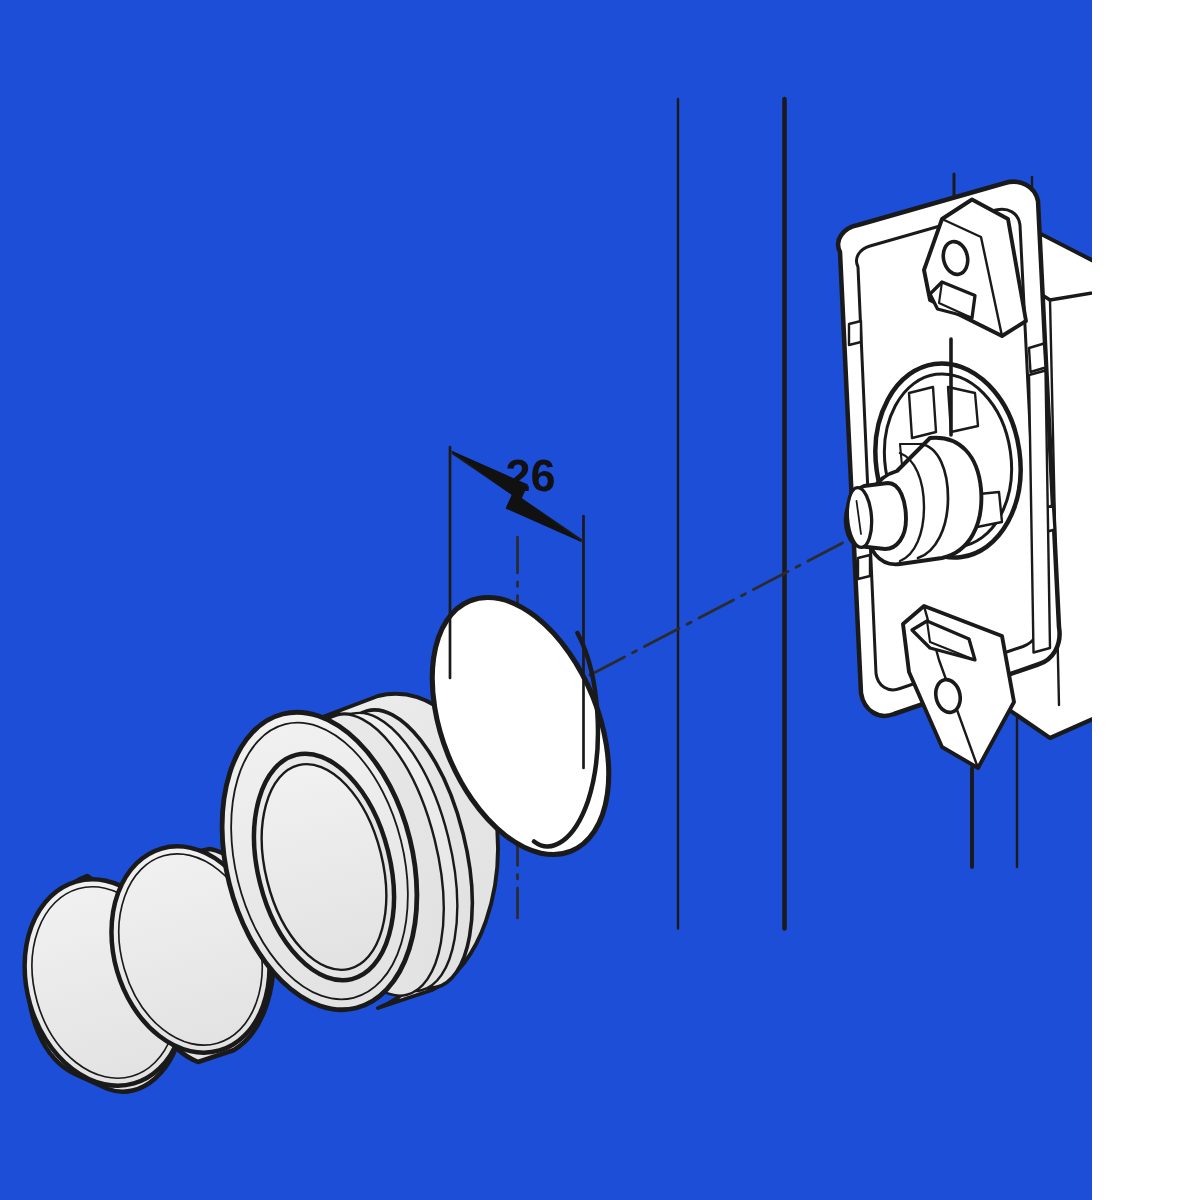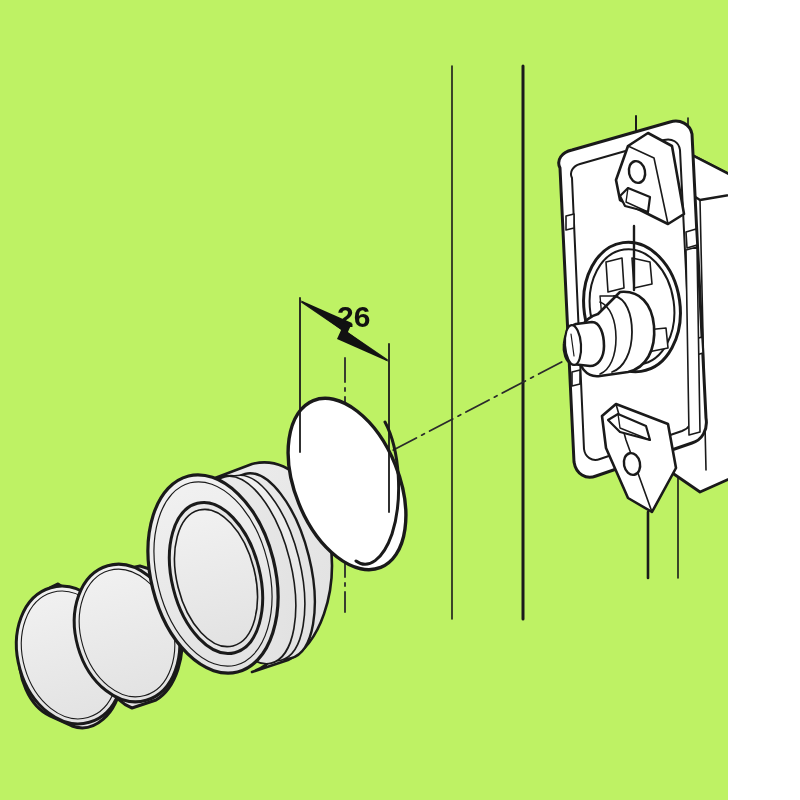--- a/index.html
+++ b/index.html
@@ -4,21 +4,21 @@
 <style>
   html, body {
     margin: 0;
     padding: 0;
     background: #ffffff;
   }
   #stage {
     position: relative;
     width: 728px;
     height: 800px;
-    background: #bef264;
+    background: #1d4ed8;
     overflow: hidden;
     font-family: "Liberation Sans", sans-serif;
   }
   #drawing {
     position: absolute;
     left: 0;
     top: 0;
     width: 800px;
     height: 800px;
     display: block;

